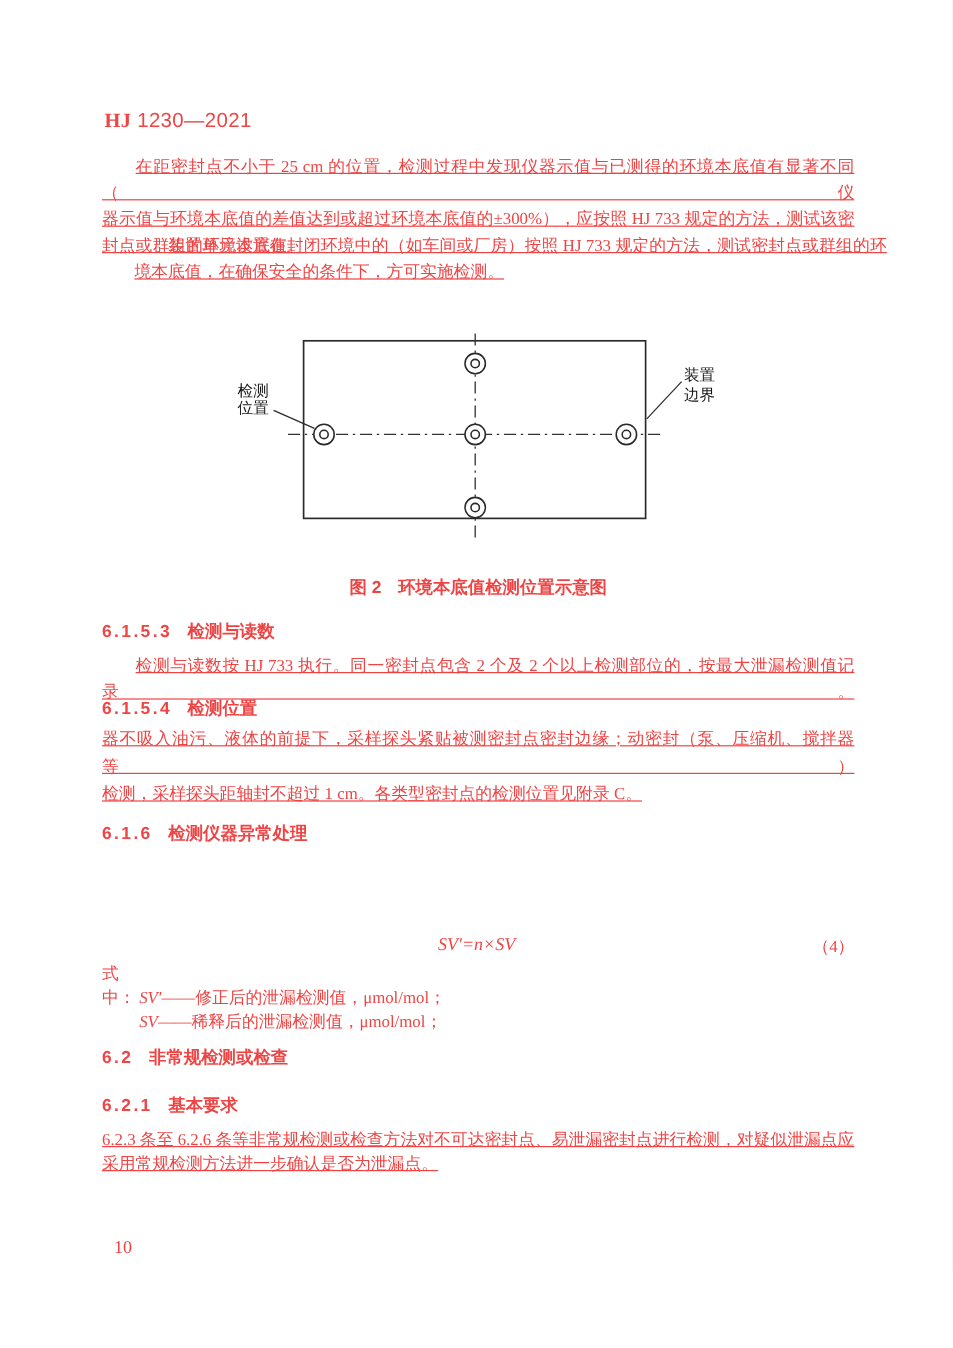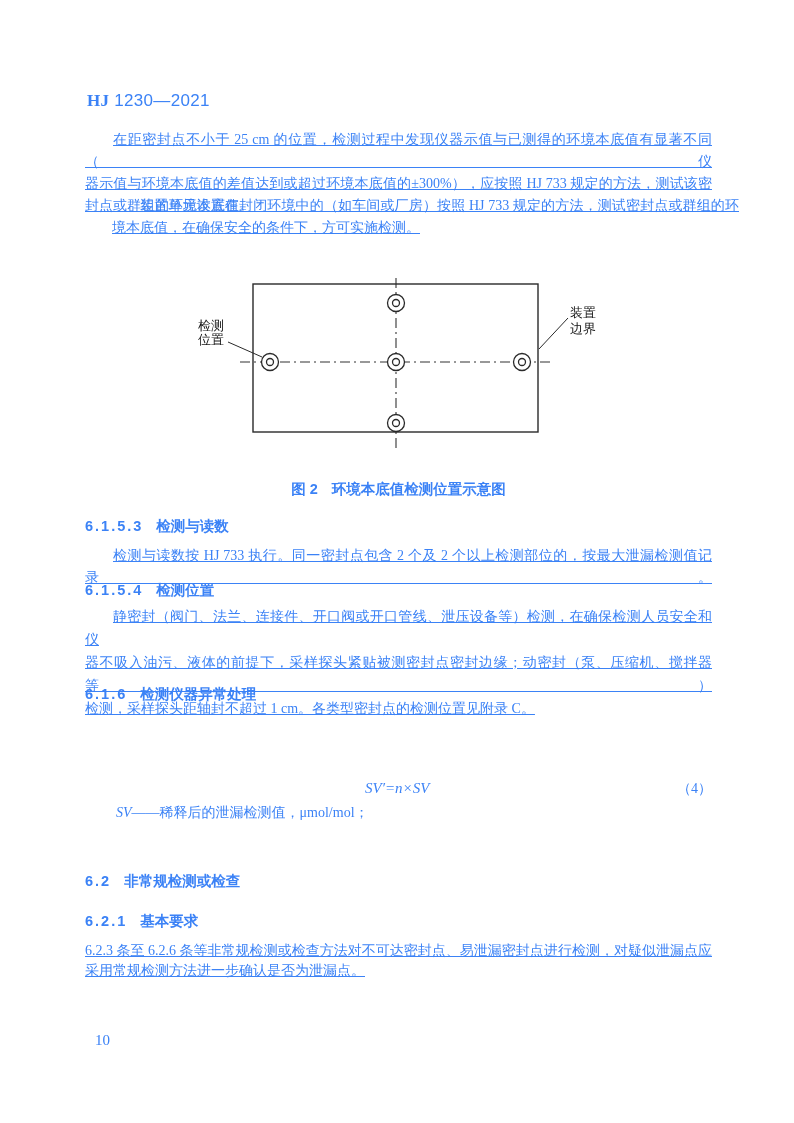--- a/index.html
+++ b/index.html
@@ -2,21 +2,21 @@
 <html><head>
 <meta charset="utf-8">
 <style>
   html,body{margin:0;padding:0;background:#e8e8e8;}
   .page{
     position:relative;
     width:794px;height:1123px;
     background:#ffffff;
     margin:0 auto;
     font-family:"Liberation Serif","DejaVu Serif",serif;
-    color:#3b82f6;
+    color:#ef4444;
     overflow:hidden;
   }
   .abs{position:absolute;}
   
   .doc-header{left:87px;top:91px;font-size:17px;letter-spacing:.3px;white-space:nowrap;}
   .doc-header .hj{font-weight:700;font-family:"Liberation Serif","DejaVu Serif",serif;}
   .doc-header .num{font-family:"Liberation Sans","DejaVu Sans",sans-serif;font-weight:500;margin-left:5px;}
   
   .para{left:85px;width:627px;text-decoration:underline;}
   .ln{font-size:14px;line-height:22px;text-align:justify;text-align-last:justify;}
@@ -102,35 +102,37 @@
     <span class="h-num">6.1.5.3</span><span>检测与读数</span>
   </div>
   <div class="abs para" style="top:545px;">
     <div class="ln ind">检测与读数按 HJ 733 执行。同一密封点包含 2 个及 2 个以上检测部位的，按最大泄漏检测值记录。</div>
   </div>
 
   <div class="abs heading" style="top:581px;">
     <span class="h-num">6.1.5.4</span><span>检测位置</span>
   </div>
   <div class="abs para lh23" style="top:605px;">
-    <div class="ln ind">静密封（阀门、法兰、连接件、开口阀或开口管线、泄压设备等）检测，在确保检测人员安全和仪</div>
     <div class="ln">器不吸入油污、液体的前提下，采样探头紧贴被测密封点密封边缘；动密封（泵、压缩机、搅拌器等）</div>
     <div class="ln last">检测，采样探头距轴封不超过 1 cm。各类型密封点的检测位置见附录 C。</div>
   </div>
 
   <div class="abs heading" style="top:685px;">
     <span class="h-num">6.1.6</span><span>检测仪器异常处理</span>
   </div>
 
   <div class="abs formula-row" style="top:780px;">
     <span class="formula-expr">SV′=n×SV</span>
     <span class="formula-num">（4）</span>
   </div>
 
   <div class="abs where" style="top:803px;">
+    <div class="row">
+      <span class="wlabel">式中：</span><span class="sym">SV′</span><span>——修正后的泄漏检测值，μmol/mol；</span>
+    </div>
     <div class="row cont">
       <span class="sym">SV</span><span>——稀释后的泄漏检测值，μmol/mol；</span>
     </div>
   </div>
 
   <div class="abs heading" style="top:872px;">
     <span class="h-num">6.2</span><span>非常规检测或检查</span>
   </div>
 
   <div class="abs heading" style="top:912px;">

